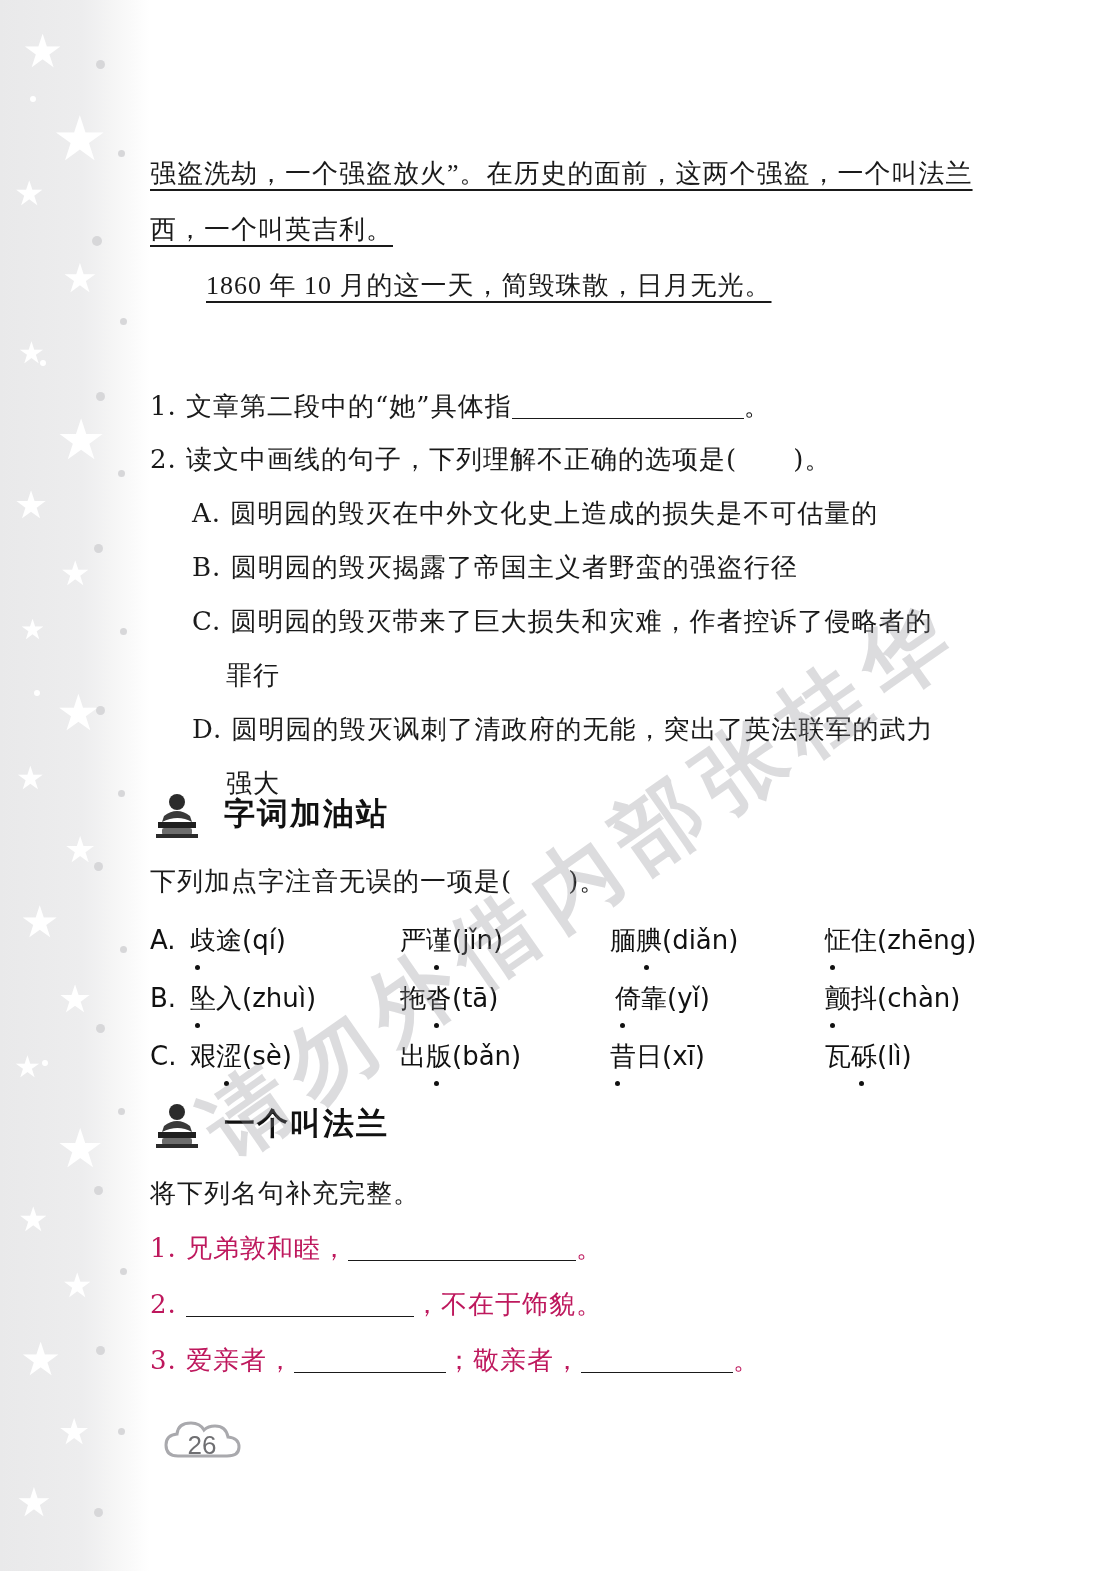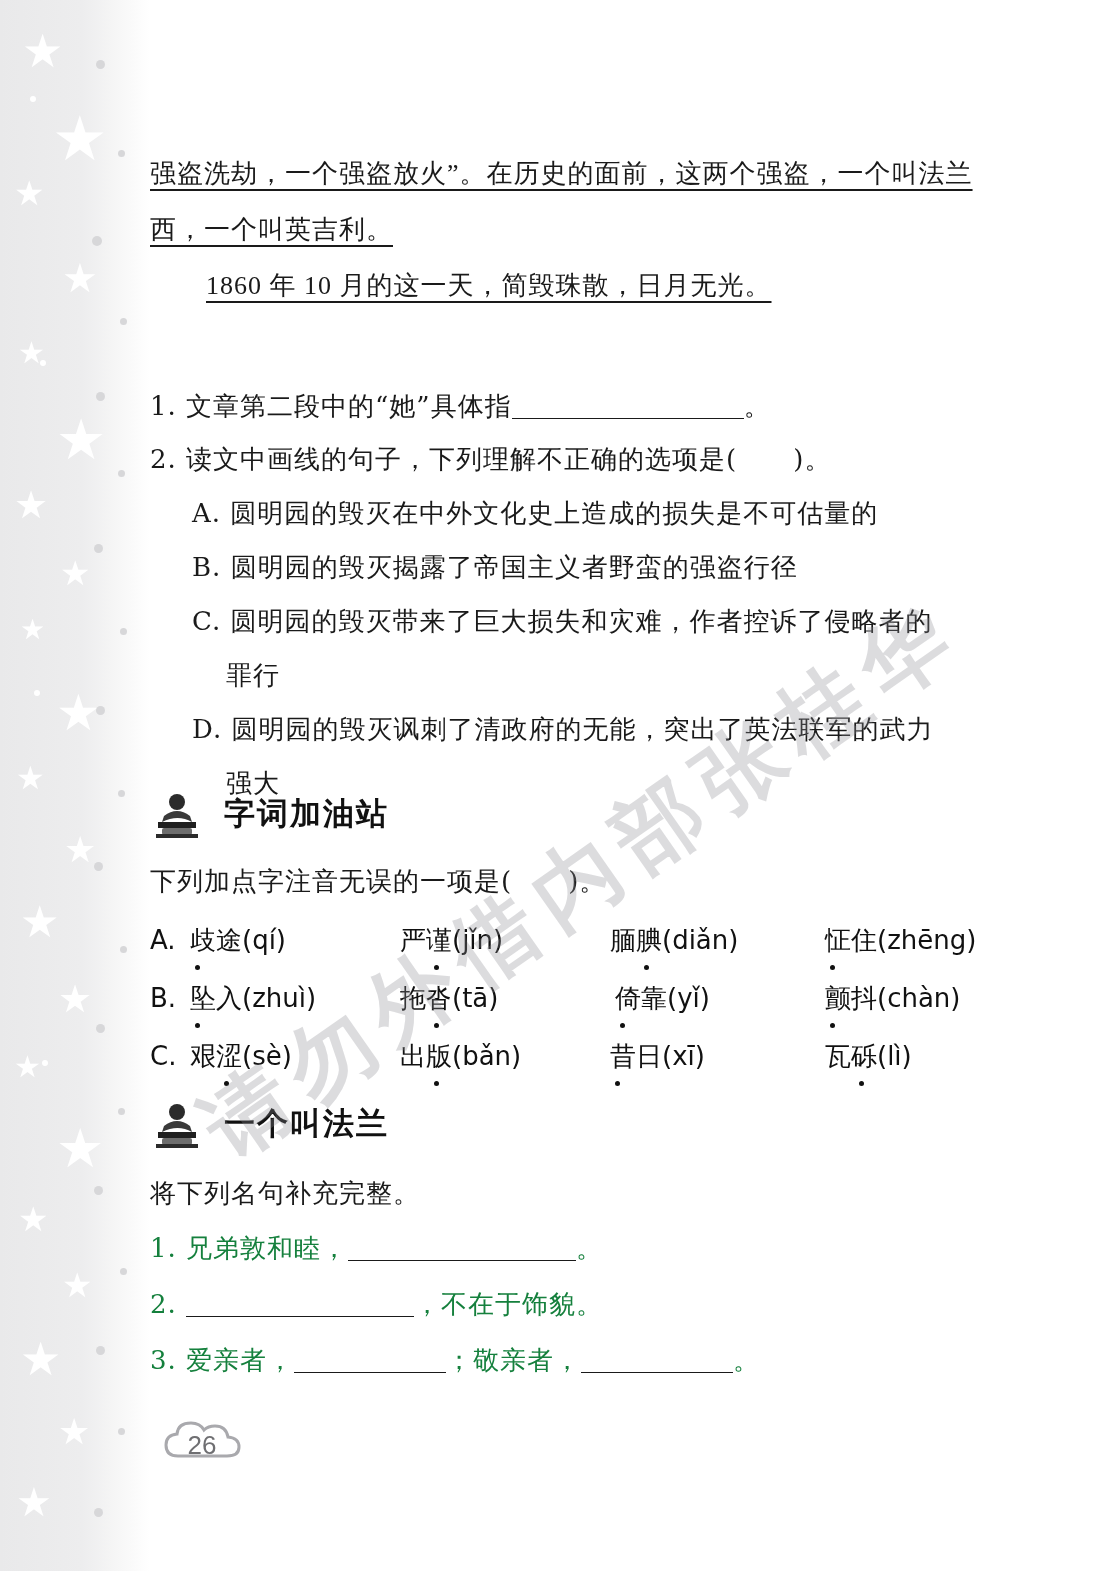--- a/index.html
+++ b/index.html
@@ -88,21 +88,21 @@
   .pycell.c2{width:210px;}
   .pycell.c3{width:215px;}
   .pycell.c4{width:215px;}
   .dotmark{
     position:absolute;width:5px;height:5px;border-radius:50%;background:#111;
     bottom:-4px;
   }
 
   .ml-row{
     font-family:"DejaVu Serif","Liberation Serif",serif;
-    font-size:26px;color:#15803d;line-height:56px;letter-spacing:1px;
+    font-size:26px;color:#be185d;line-height:56px;letter-spacing:1px;
   }
 
   
   #page-number{
     position:absolute;left:8px;top:1418px;width:88px;height:54px;
   }
   #page-number .num{
     position:absolute;left:0;top:0;width:88px;height:54px;
     display:flex;align-items:center;justify-content:center;
     font-family:Liberation Sans, sans-serif;

